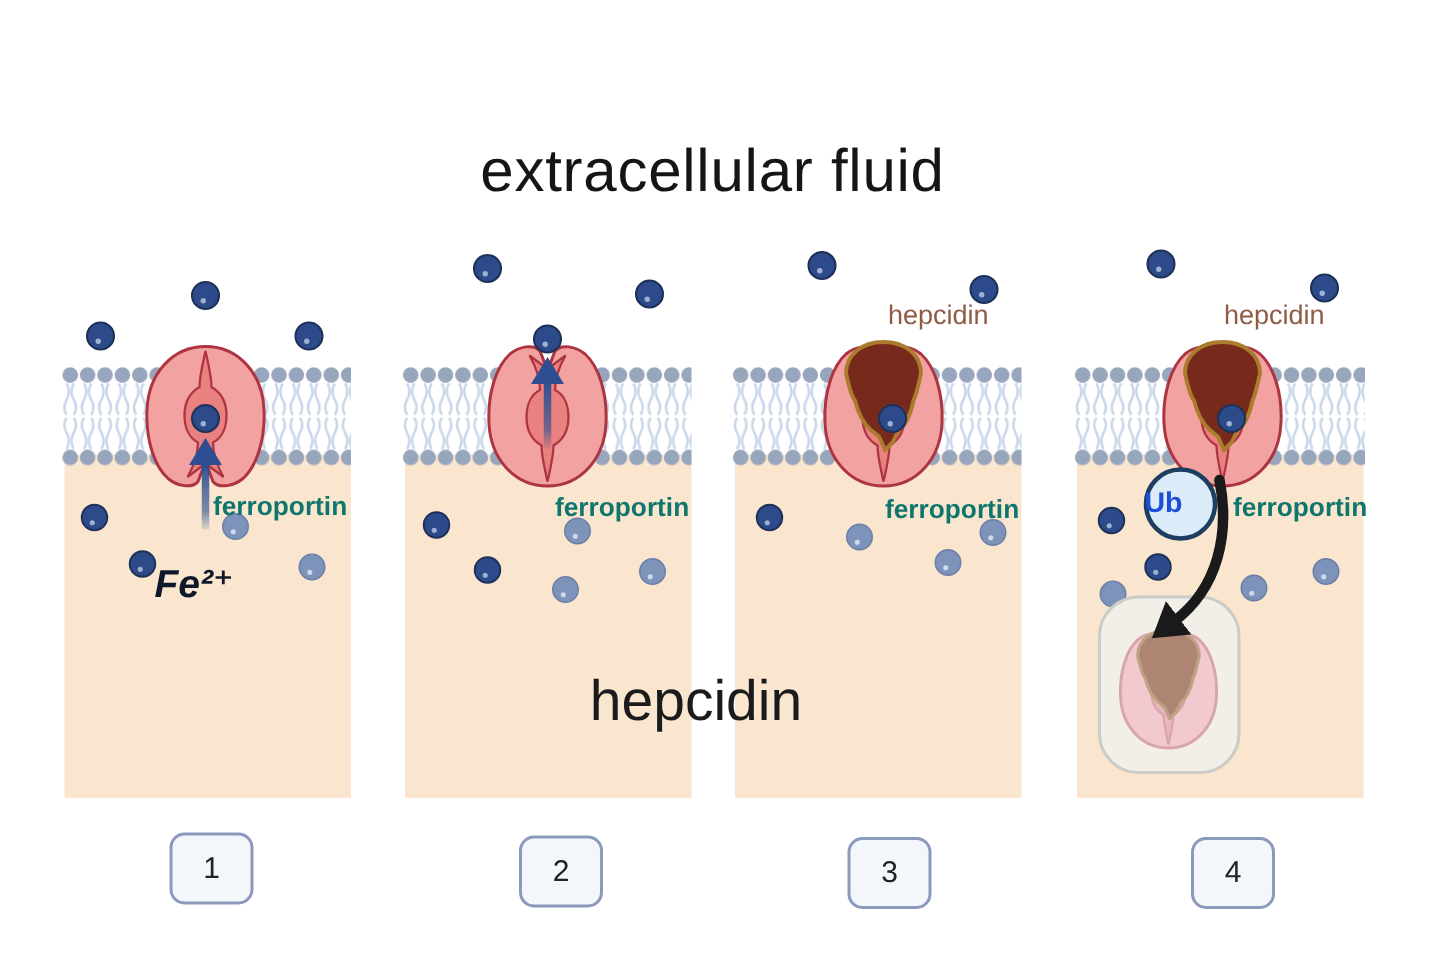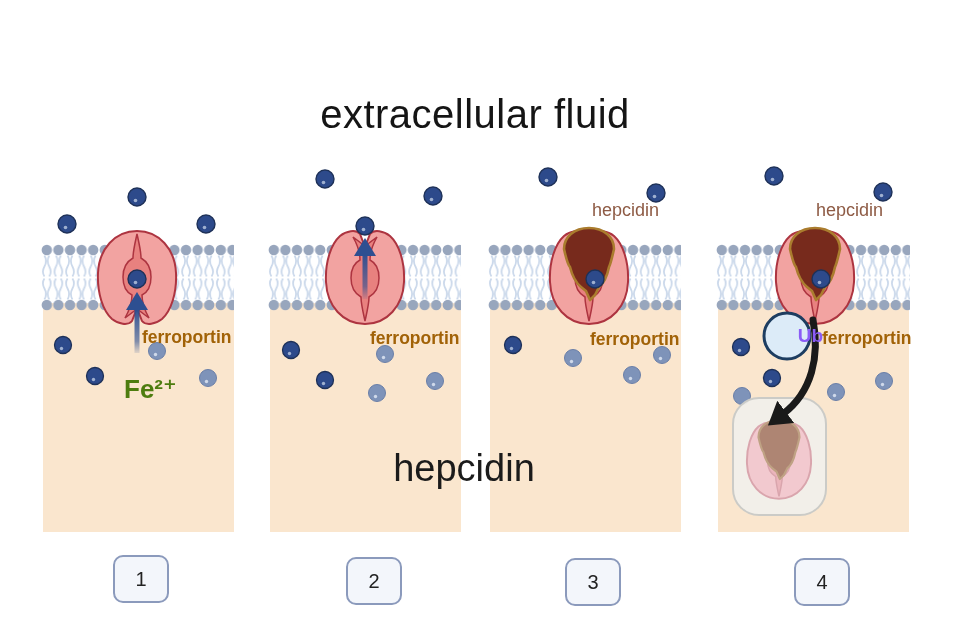--- a/index.html
+++ b/index.html
@@ -3,24 +3,24 @@
 <meta charset="utf-8">
 <style>
   html,body{margin:0;padding:0;}
   body{width:960px;height:640px;background:#ffffff;overflow:hidden;
        font-family:"Liberation Sans","DejaVu Sans",sans-serif;position:relative;}
   .stage{position:absolute;left:0;top:0;width:960px;height:496px;}
   svg.art{position:absolute;left:0;top:0;}
   .lbl{position:absolute;white-space:nowrap;}
   .title{left:0;top:92px;width:950px;text-align:center;font-size:40px;color:#151515;letter-spacing:.5px;}
   .cyto{left:334px;top:447px;width:260px;text-align:center;font-size:38px;color:#1b1b1b;}
-  .fpn-lbl{font-weight:bold;font-size:17.5px;color:#a16207;}
+  .fpn-lbl{font-weight:bold;font-size:17.5px;color:#0f766e;}
   .hep-lbl{font-weight:normal;font-size:18px;color:#8e5b45;width:90px;text-align:left;margin-left:48px;}
-  .fe-lbl{left:124px;top:374px;font-weight:bold;font-size:26px;color:#4d7c0f;}
-  .ub-lbl{left:763px;top:325px;width:48px;text-align:right;font-weight:bold;font-size:19px;color:#8b5cf6;padding-left:12px;}
+  .fe-lbl{left:103px;top:374px;font-weight:bold;font-size:26px;color:#0f172a;font-style:italic;}
+  .ub-lbl{left:763px;top:325px;width:48px;text-align:left;font-weight:bold;font-size:19px;color:#1d4ed8;}
   .endo-lbl{left:806px;top:480px;font-weight:bold;font-size:17px;line-height:21px;color:#111;}
   .step{position:absolute;width:52px;height:44px;border:2px solid #8b9abc;border-radius:10px;
         background:#f3f6fb;display:flex;align-items:center;justify-content:center;
         font-size:20px;color:#222;}
 </style>
 </head>
 <body>
 
 <div class="stage">
 

